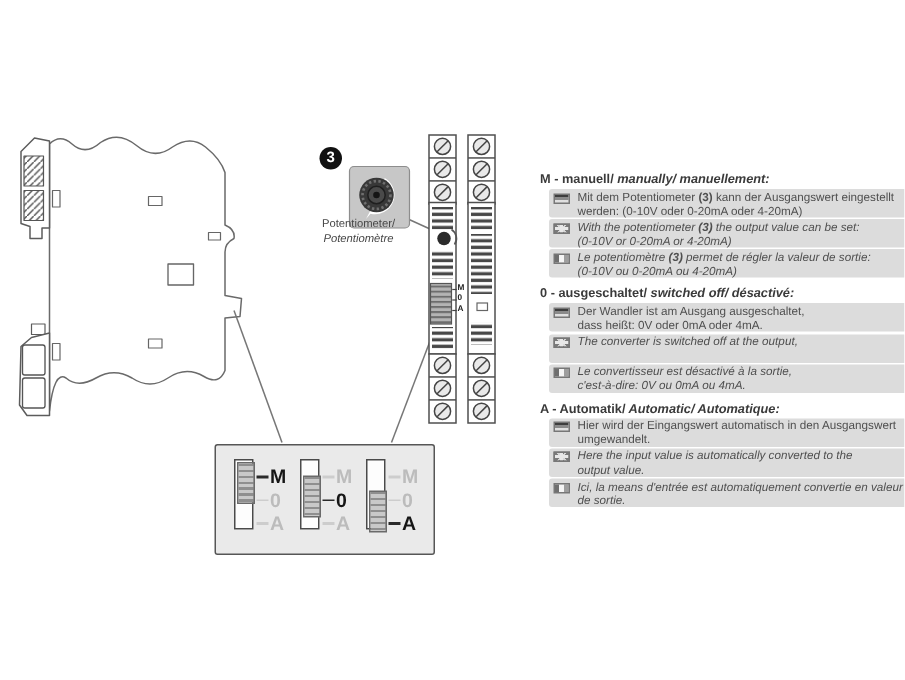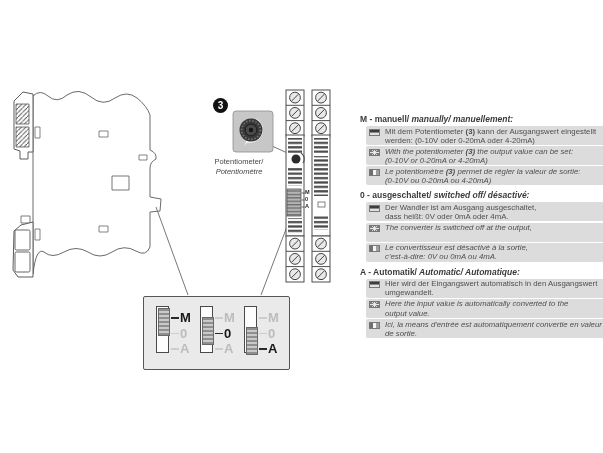--- a/index.html
+++ b/index.html
@@ -4,21 +4,21 @@
 <style>
   html,body{margin:0;padding:0;background:#fff;}
   .canvas{position:relative;width:603px;height:453px;background:#fff;overflow:hidden;
           font-family:"Liberation Sans",sans-serif;}
   svg.art{position:absolute;left:0;top:0;z-index:1;}
 
   
   .badge{position:absolute;left:213px;top:98px;width:15px;height:15px;border-radius:50%;
          background:#111;color:#fff;font-size:10px;font-weight:bold;line-height:15px;
          text-align:center;z-index:3;}
-  .pot-label{position:absolute;left:196px;top:157px;width:86px;text-align:center;
+  .pot-label{position:absolute;left:196px;top:144px;width:86px;text-align:center;
              font-size:7.5px;line-height:9.5px;color:#474747;z-index:3;}
   .pot-label .l2{font-style:italic;}
 
   
   .dev-dip{position:absolute;left:305px;top:189px;z-index:3;}
   .dev-dip span{display:block;height:7px;font-size:5.5px;line-height:7px;font-weight:bold;color:#222;}
 
   
   .dip-box{position:absolute;left:143px;top:296px;width:147px;height:74px;background:#eaeaea;
            border:1px solid #565656;border-radius:2px;box-sizing:border-box;z-index:2;}

